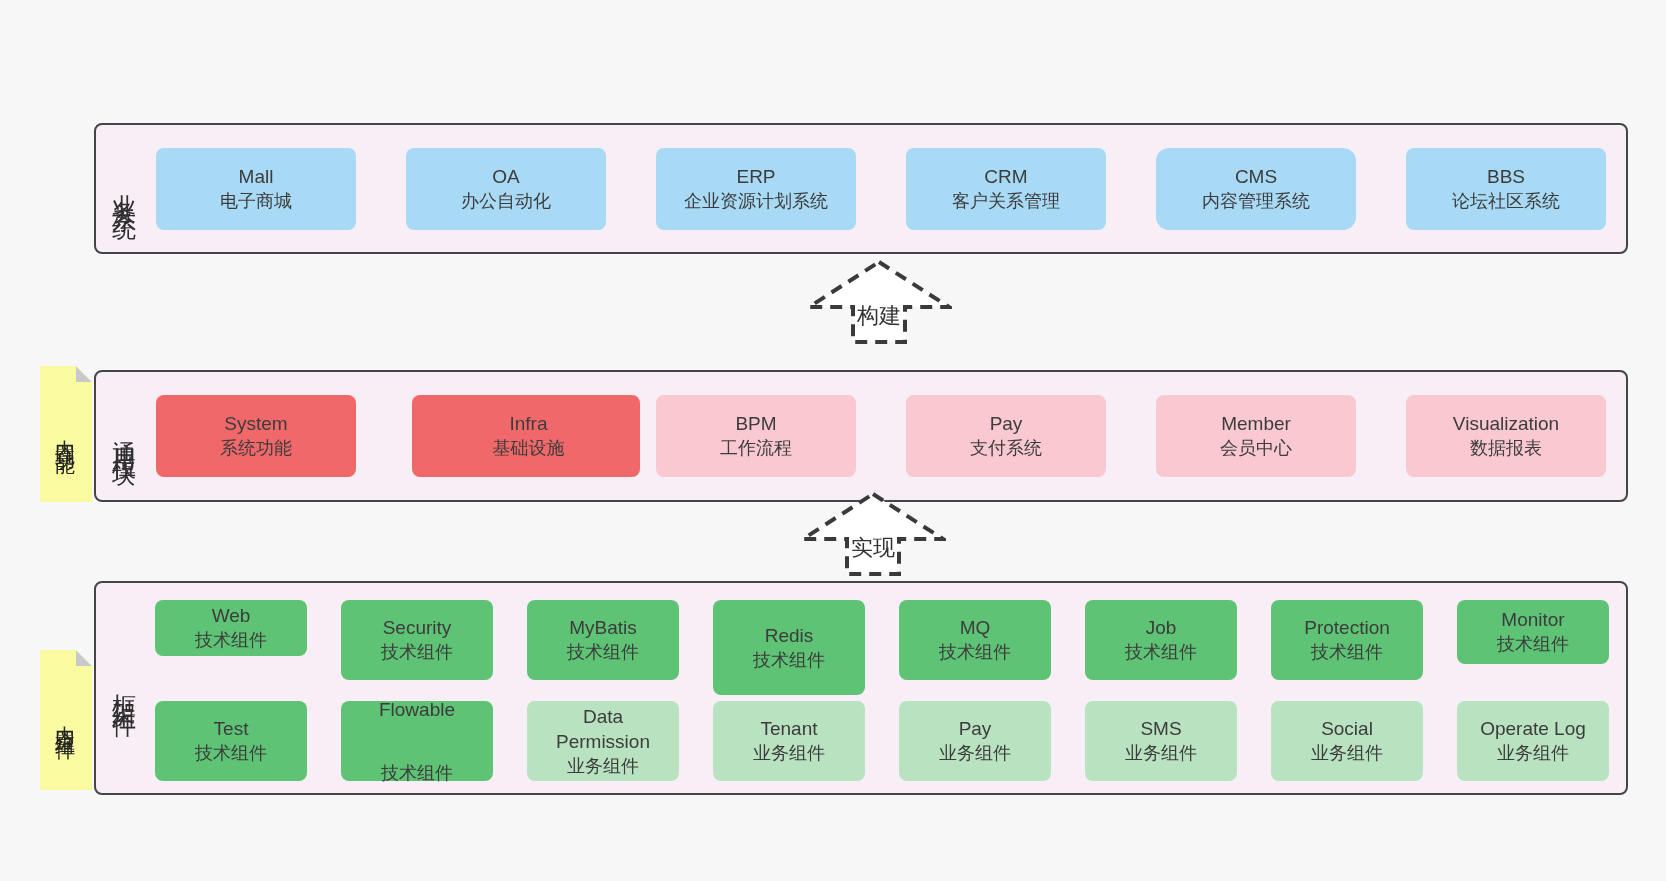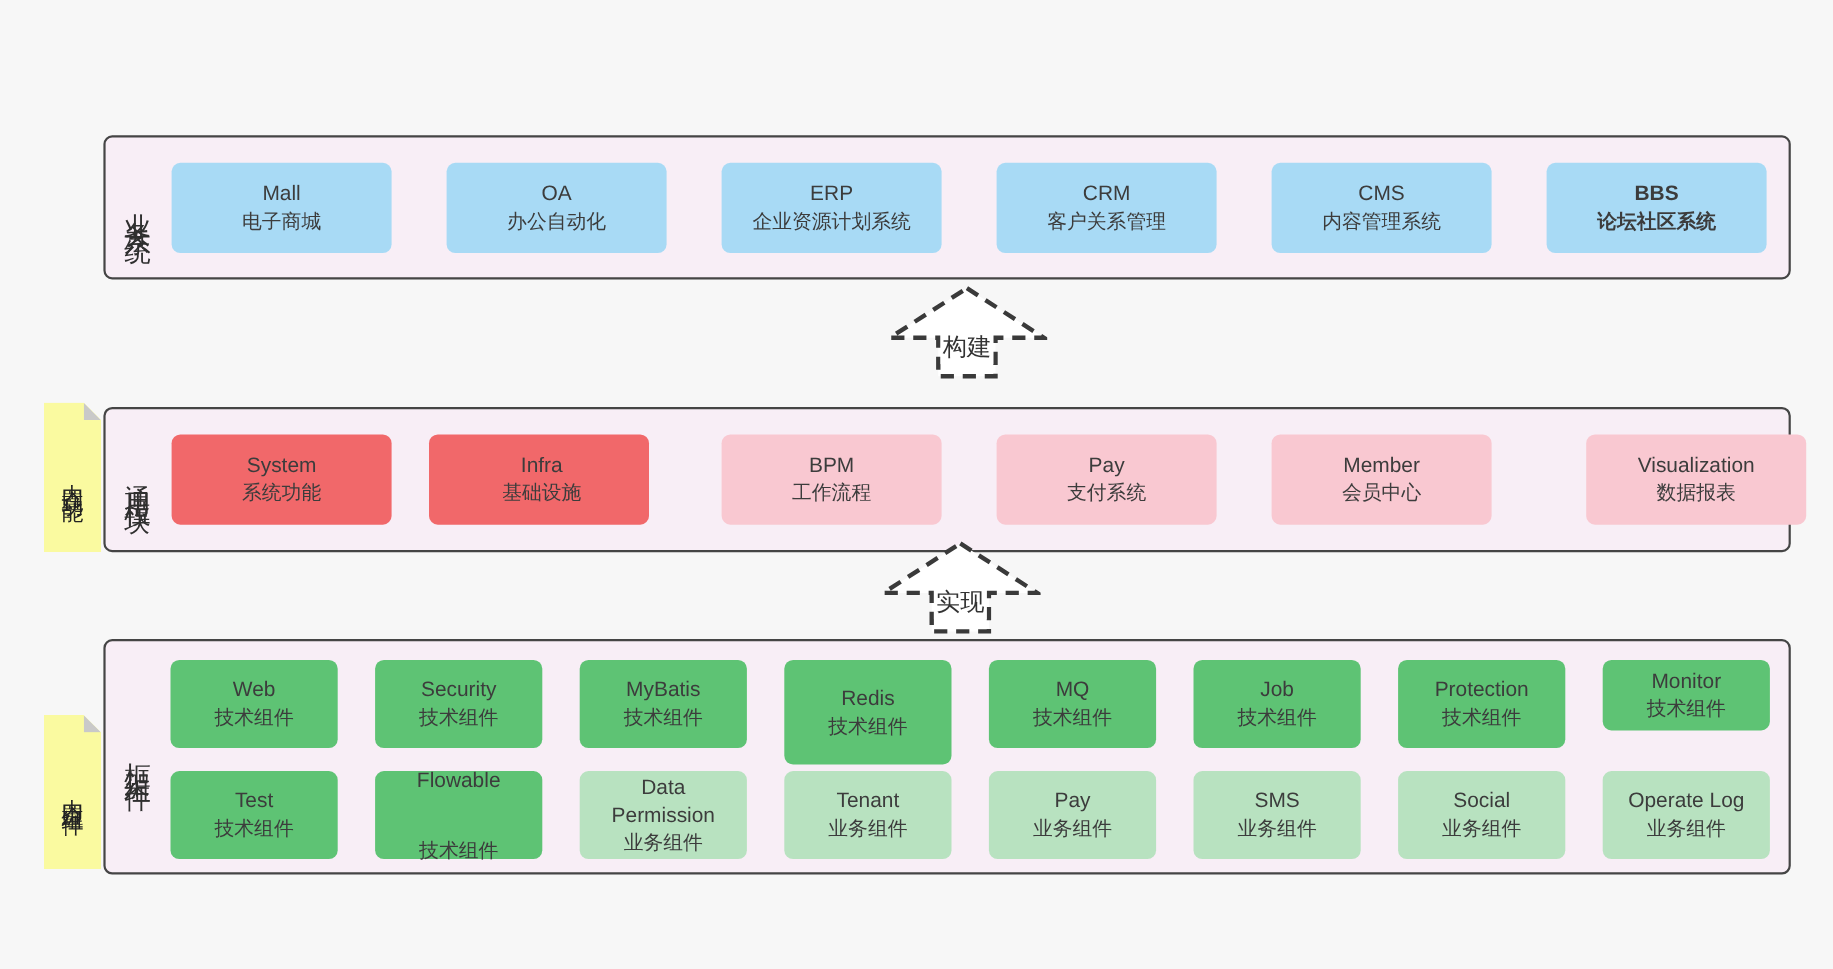--- a/index.html
+++ b/index.html
@@ -125,62 +125,62 @@
         <div class="box-subtitle">办公自动化</div>
       </div>
       <div class="box v-blue" style="left: 560px; width: 200px; height: 82px; top: 50%; transform: translateY(-50%);">
         <div class="box-title">ERP</div>
         <div class="box-subtitle">企业资源计划系统</div>
       </div>
       <div class="box v-blue" style="left: 810px; width: 200px; height: 82px; top: 50%; transform: translateY(-50%);">
         <div class="box-title">CRM</div>
         <div class="box-subtitle">客户关系管理</div>
       </div>
-      <div class="box v-blue" style="left: 1060px; width: 200px; height: 82px; top: 50%; transform: translateY(-50%);">
+      <div class="box v-blue" style="left: 1060px; width: 200px; height: 82px; top: 50%; transform: translateY(-50%); border-radius: 13px;">
         <div class="box-title">CMS</div>
         <div class="box-subtitle">内容管理系统</div>
       </div>
-      <div class="box v-blue" style="left: 1310px; width: 200px; height: 82px; top: 50%; transform: translateY(-50%); font-weight: bold;">
+      <div class="box v-blue" style="left: 1310px; width: 200px; height: 82px; top: 50%; transform: translateY(-50%);">
         <div class="box-title">BBS</div>
         <div class="box-subtitle">论坛社区系统</div>
       </div>
     </div>
 </div>
 
 <div class="arrow" style="left:806px;top:259px;">
   <svg width="146" height="86" viewBox="0 0 146 86">
     <polygon points="73,3 143,48 99,48 99,83 47,83 47,48 3,48"></polygon>
   </svg>
   <div class="arrow-label">构建</div>
 </div>
 
 <div class="band" style="top:370px;height:132px;">
   <div class="band-label">通用模块</div>
   <div class="boxes">
       <div class="box v-red" style="left: 60px; width: 200px; height: 82px; top: 50%; transform: translateY(-50%);">
         <div class="box-title">System</div>
         <div class="box-subtitle">系统功能</div>
       </div>
-      <div class="box v-red" style="left: 294px; width: 200px; height: 82px; top: 50%; transform: translateY(-50%); padding-left: 15px;">
+      <div class="box v-red" style="left: 316px; width: 228px; height: 82px; top: 50%; transform: translateY(-50%); padding-left: 15px;">
         <div class="box-title">Infra</div>
         <div class="box-subtitle">基础设施</div>
       </div>
       <div class="box v-pink" style="left: 560px; width: 200px; height: 82px; top: 50%; transform: translateY(-50%);">
         <div class="box-title">BPM</div>
         <div class="box-subtitle">工作流程</div>
       </div>
       <div class="box v-pink" style="left: 810px; width: 200px; height: 82px; top: 50%; transform: translateY(-50%);">
         <div class="box-title">Pay</div>
         <div class="box-subtitle">支付系统</div>
       </div>
       <div class="box v-pink" style="left: 1060px; width: 200px; height: 82px; top: 50%; transform: translateY(-50%);">
         <div class="box-title">Member</div>
         <div class="box-subtitle">会员中心</div>
       </div>
-      <div class="box v-pink" style="left: 1310px; width: 200px; height: 82px; top: 50%; transform: translateY(-50%); margin-left: 36px;">
+      <div class="box v-pink" style="left: 1310px; width: 200px; height: 82px; top: 50%; transform: translateY(-50%);">
         <div class="box-title">Visualization</div>
         <div class="box-subtitle">数据报表</div>
       </div>
     </div>
 </div>
 
 <div class="sticky" style="left:40px;top:366px;height:136px;">
   <div class="fold"></div>
   <div class="sticky-text">内置功能</div>
 </div>
@@ -188,21 +188,21 @@
 <div class="arrow" style="left:800px;top:491px;">
   <svg width="146" height="86" viewBox="0 0 146 86">
     <polygon points="73,3 143,48 99,48 99,83 47,83 47,48 3,48"></polygon>
   </svg>
   <div class="arrow-label">实现</div>
 </div>
 
 <div class="band" style="top:581px;height:214px;">
   <div class="band-label">框架组件</div>
   <div class="boxes">
-      <div class="box v-green_dark" style="left: 59px; width: 152px; height: 80px; top: 17px;">
+      <div class="box v-green_dark" style="left: 59px; width: 152px; height: 56px; top: 17px;">
         <div class="box-title">Web</div>
         <div class="box-subtitle">技术组件</div>
       </div>
       <div class="box v-green_dark" style="left: 245px; width: 152px; height: 80px; top: 17px;">
         <div class="box-title">Security</div>
         <div class="box-subtitle">技术组件</div>
       </div>
       <div class="box v-green_dark" style="left: 431px; width: 152px; height: 80px; top: 17px;">
         <div class="box-title">MyBatis</div>
         <div class="box-subtitle">技术组件</div>

